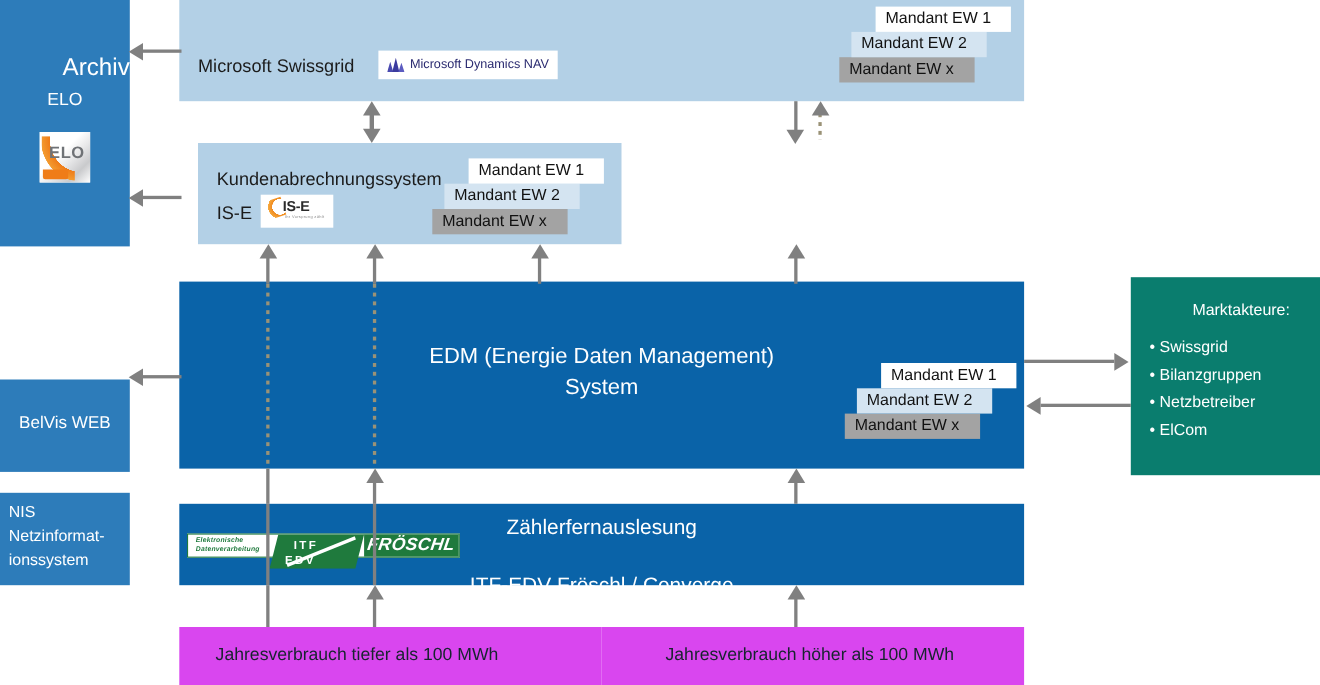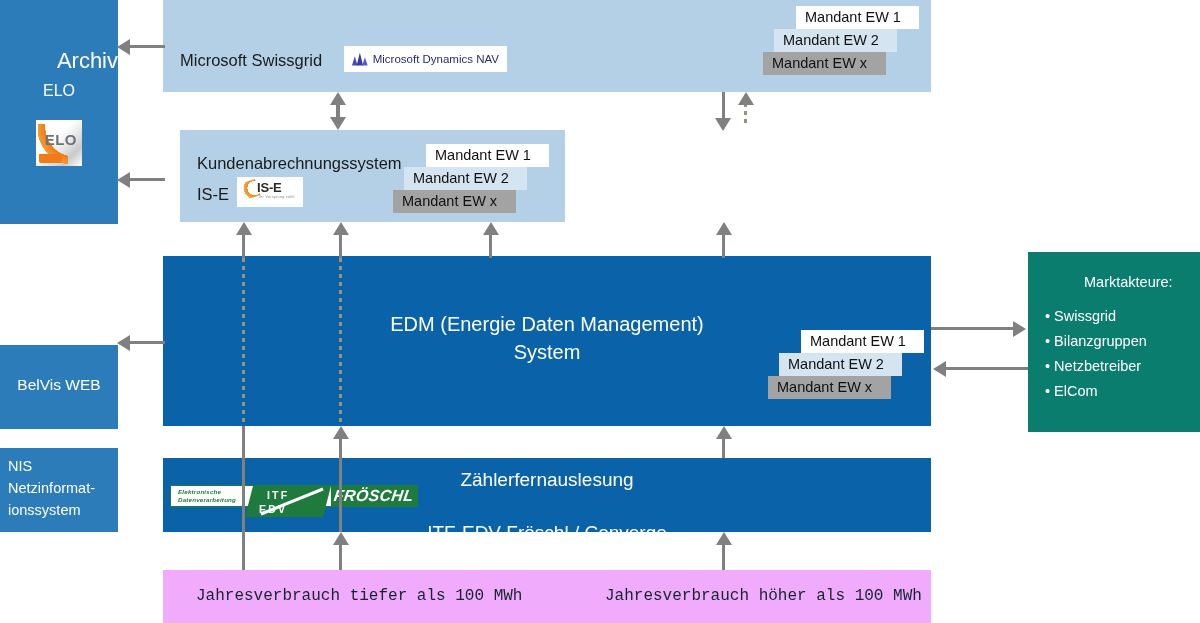--- a/index.html
+++ b/index.html
@@ -14,21 +14,21 @@
     background:#ffffff;
     overflow:hidden;
   }
 
   
   .box{position:absolute;box-sizing:border-box;}
   .box-light{background:#b3d0e6;color:#1b1b1b;}
   .box-dark{background:#0a63a8;color:#ffffff;}
   .box-mid{background:#2d7cba;color:#ffffff;}
   .box-teal{background:#0a7d6e;color:#ffffff;}
-  .box-steel{background:#f0abfc;color:#17242e;font-family:Liberation Mono, monospace;}
+  .box-steel{background:#d946ef;color:#17242e;}
 
   .txt{position:absolute;white-space:nowrap;}
 
   
   .vline{position:absolute;background:#808080;width:3px;}
   .hline{position:absolute;background:#808080;height:3px;}
   .vdot{position:absolute;width:3px;
         background-image:linear-gradient(to bottom,#9a9276 0 4px,transparent 4px 8px);
         background-size:3px 8px;}
   .arr-up,.arr-dn,.arr-lf,.arr-rt{position:absolute;width:0;height:0;}

